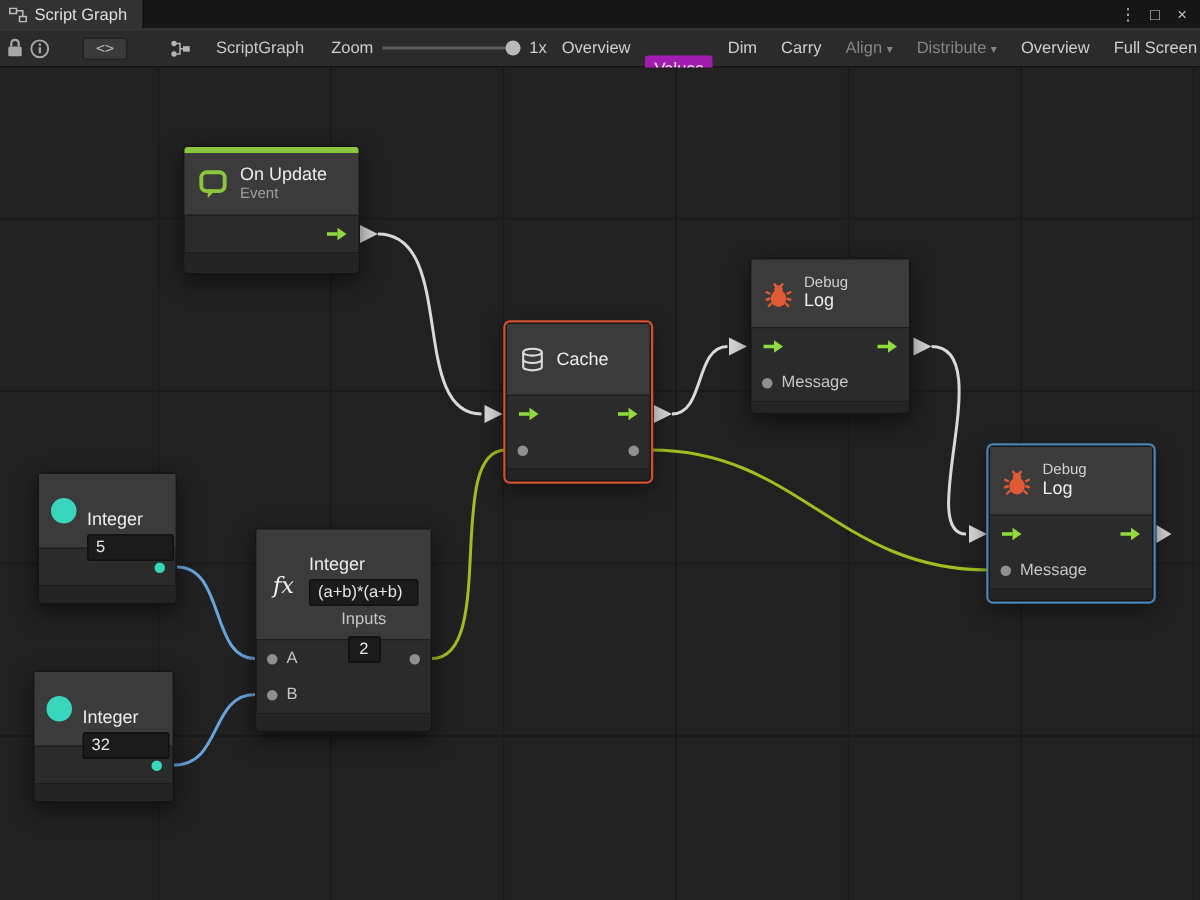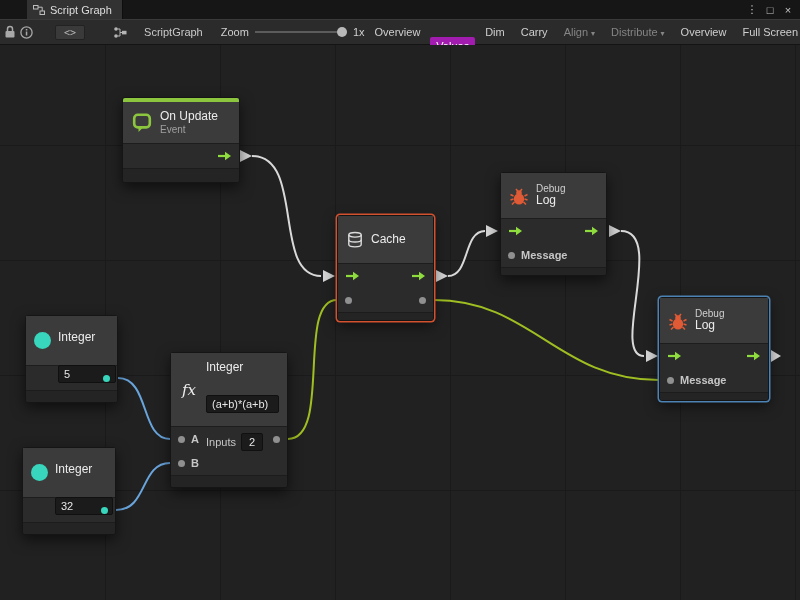--- a/index.html
+++ b/index.html
@@ -1,19 +1,19 @@
 <!DOCTYPE html>
 <html style="--exec-green: #8fdc3e; --wire-white: #d9d9d9; --wire-lime: #9fbe22; --wire-blue: #69a5dd; --teal: #38d6bc; --bug-red: #df5a35; --sel-orange: #d2512f; --sel-blue: #4d83b4; --event-accent: #8cc63e;"><head>
 <meta charset="utf-8">
 <style>
   *{margin:0;padding:0;box-sizing:border-box;}
   html,body{width:800px;height:600px;background:#191919;font-family:"Liberation Sans",sans-serif;overflow:hidden;}
 
   
-  .titlebar{height:19px;background:#161616;display:flex;align-items:center;padding-left:27px;}
+  .titlebar{height:19px;background:#161616;display:flex;align-items:center;}
   .tab{height:19px;display:flex;align-items:center;gap:5px;padding:0 10px 0 6px;background:#323232;border-right:1px solid #0e0e0e;}
   .tab-label{font-size:11px;color:#dedede;}
   .win-controls{margin-left:auto;display:flex;align-items:center;gap:2px;padding-right:4px;}
   .win-btn{width:16px;height:16px;display:flex;align-items:center;justify-content:center;color:#c4c4c4;font-size:11px;}
 
   
   .toolbar{height:26px;background:#2b2b2b;border-top:1px solid #3a3a3a;border-bottom:1px solid #141414;display:flex;align-items:center;padding:0 4px;gap:4px;font-size:11px;color:#cfcfcf;}
   .ticon{display:flex;align-items:center;justify-content:center;width:18px;height:18px;}
   .tsep{width:1px;height:16px;background:#1e1e1e;margin:0 3px;}
   .code-chip{background:#3a3a3a;border:1px solid #222;border-radius:2px;padding:1px 8px;color:#b5b5b5;font-family:"DejaVu Sans Mono",monospace;font-size:10px;margin-left:8px;}
@@ -41,31 +41,31 @@
 
   
   .node{position:absolute;z-index:2;background:#2b2b2b;border:1px solid #151515;border-radius:3px;box-shadow:0 5px 14px rgba(0,0,0,.55);}
   .node.sel-o{box-shadow:0 0 0 1.5px var(--sel-orange),0 5px 14px rgba(0,0,0,.55);}
   .node.sel-b{box-shadow:0 0 0 1.5px var(--sel-blue),0 5px 14px rgba(0,0,0,.55);}
   .accent{height:4px;background:var(--event-accent);border-radius:2px 2px 0 0;}
   .nhead{display:flex;align-items:center;gap:7px;padding:0 8px;background:#3b3b3b;border-bottom:1px solid #1d1d1d;}
   .ntitle{font-size:12px;color:#ececec;line-height:1.15;}
   .ntop{font-size:10px;color:#cfcfcf;}
   .nsub{font-size:10px;color:#a0a0a0;margin-top:1px;}
-  .prow{display:flex;align-items:center;gap:6px;height:24px;padding:0 7px;font-weight:bold;}
+  .prow{display:flex;align-items:center;gap:6px;height:24px;padding:0 7px;}
   .plabel{font-size:11px;color:#c6c6c6;}
   .spacer{flex:1;}
   .nfoot{background:#242424;border-top:1px solid #1c1c1c;border-radius:0 0 3px 3px;}
   .dot{width:7px;height:7px;border-radius:50%;background:#909090;flex:none;}
   .dot.teal{background:var(--teal);}
   .xarrow{flex:none;display:block;}
   .vfield{background:#1b1b1b;border:1px solid #101010;border-radius:2px;color:#e6e6e6;font-size:11px;padding:1px 5px;line-height:14px;}
   .vfield.small{min-width:22px;text-align:center;padding:1px 4px;}
-  .hcol{display:flex;flex-direction:column;gap:20px;flex:1;min-width:0;margin-top:33px;}
-  .inputs-row{display:flex;align-items:center;gap:5px;}
+  .hcol{display:flex;flex-direction:column;gap:3px;flex:1;min-width:0;margin-top:33px;}
+  .inputs-row{display:flex;align-items:center;gap:5px;flex-direction:column;}
   .int-icon{width:17px;height:17px;border-radius:50%;background:var(--teal);flex:none;}
   .fx-icon{font-family:"DejaVu Serif",serif;font-style:italic;font-size:15px;color:#f0f0f0;flex:none;width:20px;text-align:center;}
 
   #n-onupdate{left:122px;top:52px;width:118px;}
   #n-onupdate .nhead{height:42px;}
   #n-onupdate .nfoot{height:14px;}
   #n-cache{left:337px;top:170px;width:97px;}
   #n-cache .nhead{height:48px;}
   #n-cache .nfoot{height:8px;}
   #n-debug1{left:500px;top:127px;width:107px;}

